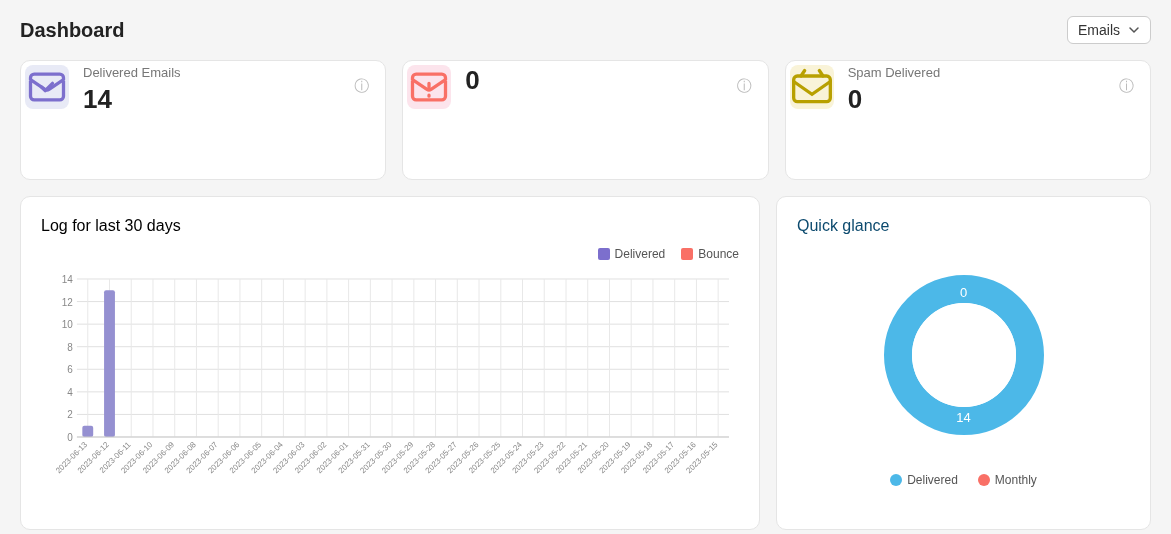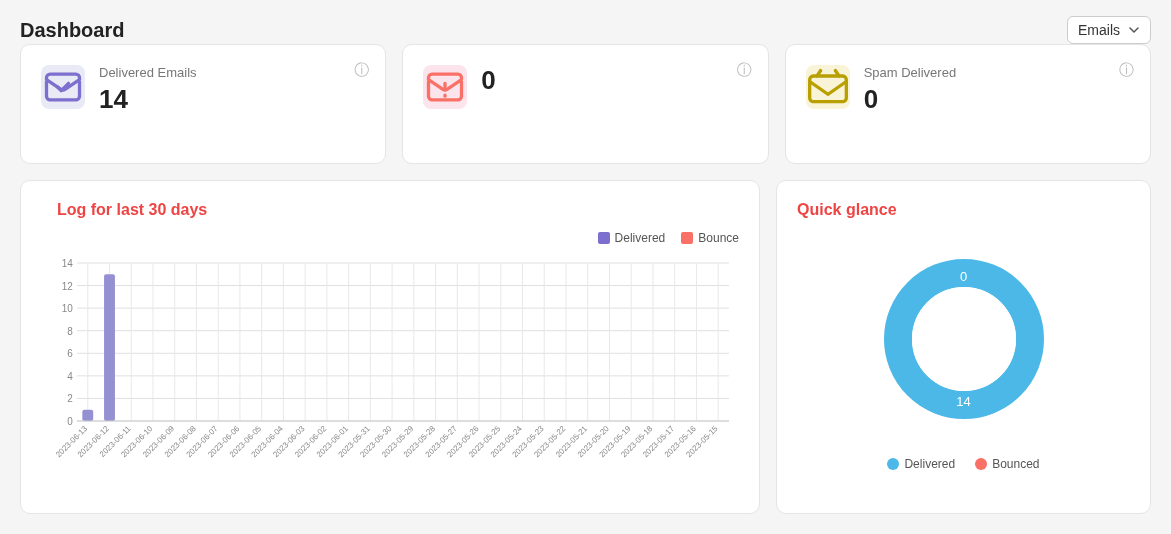--- a/index.html
+++ b/index.html
@@ -10,20 +10,21 @@
       width: 1171px;
       min-height: 534px;
     }
     .page {
       padding: 16px 20px;
     }
     .page-header {
       display: flex;
       justify-content: space-between;
       align-items: center;
+      margin-bottom: 16px;
     }
     .page-title {
       font-size: 20px;
       font-weight: 600;
       color: #222;
     }
     .period-select {
       display: flex;
       align-items: center;
       border: 1px solid #ccc;
@@ -36,21 +37,21 @@
     }
     .cards-row {
       display: flex;
       gap: 16px;
       margin-bottom: 16px;
     }
     .card {
       background: #fff;
       border: 1px solid #e5e5e5;
       border-radius: 10px;
-      padding: 20px;
+      padding: 4px;
       flex: 1;
       position: relative;
       min-height: 120px;
     }
     .card-inner {
       display: flex;
       align-items: flex-start;
       gap: 14px;
     }
     .card-icon-wrap {
@@ -90,24 +91,23 @@
     }
     .chart-card {
       background: #fff;
       border: 1px solid #e5e5e5;
       border-radius: 10px;
       padding: 20px;
       flex: 0 0 740px;
     }
     .chart-title {
       font-size: 16px;
-      font-weight: 700;
-      color: #ef4444;
+      font-weight: 400;
+      color: #000000;
       margin-bottom: 12px;
-      margin-left: 16px;
     }
     .chart-legend {
       display: flex;
       justify-content: flex-end;
       gap: 16px;
       margin-bottom: 8px;
     }
     .legend-item {
       display: flex;
       align-items: center;
@@ -134,22 +134,22 @@
       border: 1px solid #e5e5e5;
       border-radius: 10px;
       padding: 20px;
       flex: 1;
       display: flex;
       flex-direction: column;
       align-items: center;
     }
     .quick-title {
       font-size: 16px;
-      font-weight: 700;
-      color: #ef4444;
+      font-weight: 400;
+      color: #0c4a6e;
       align-self: flex-start;
       margin-bottom: 10px;
     }
     .donut-wrap {
       position: relative;
       width: 200px;
       height: 200px;
       margin: 10px auto;
     }
     .donut-wrap svg {
@@ -367,18 +367,18 @@
         <div class="donut-label-top">0</div>
         <div class="donut-label-bottom">14</div>
       </div>
       <div class="quick-legend">
         <div class="quick-legend-item">
           <div class="quick-legend-dot" style="background:#4cb8e8;"></div>
           <span>Delivered</span>
         </div>
         <div class="quick-legend-item">
           <div class="quick-legend-dot" style="background:#f97066;"></div>
-          <span>Bounced</span>
+          <span>Monthly</span>
         </div>
       </div>
     </div>
   </div>
 </div>
 
 </body></html>

